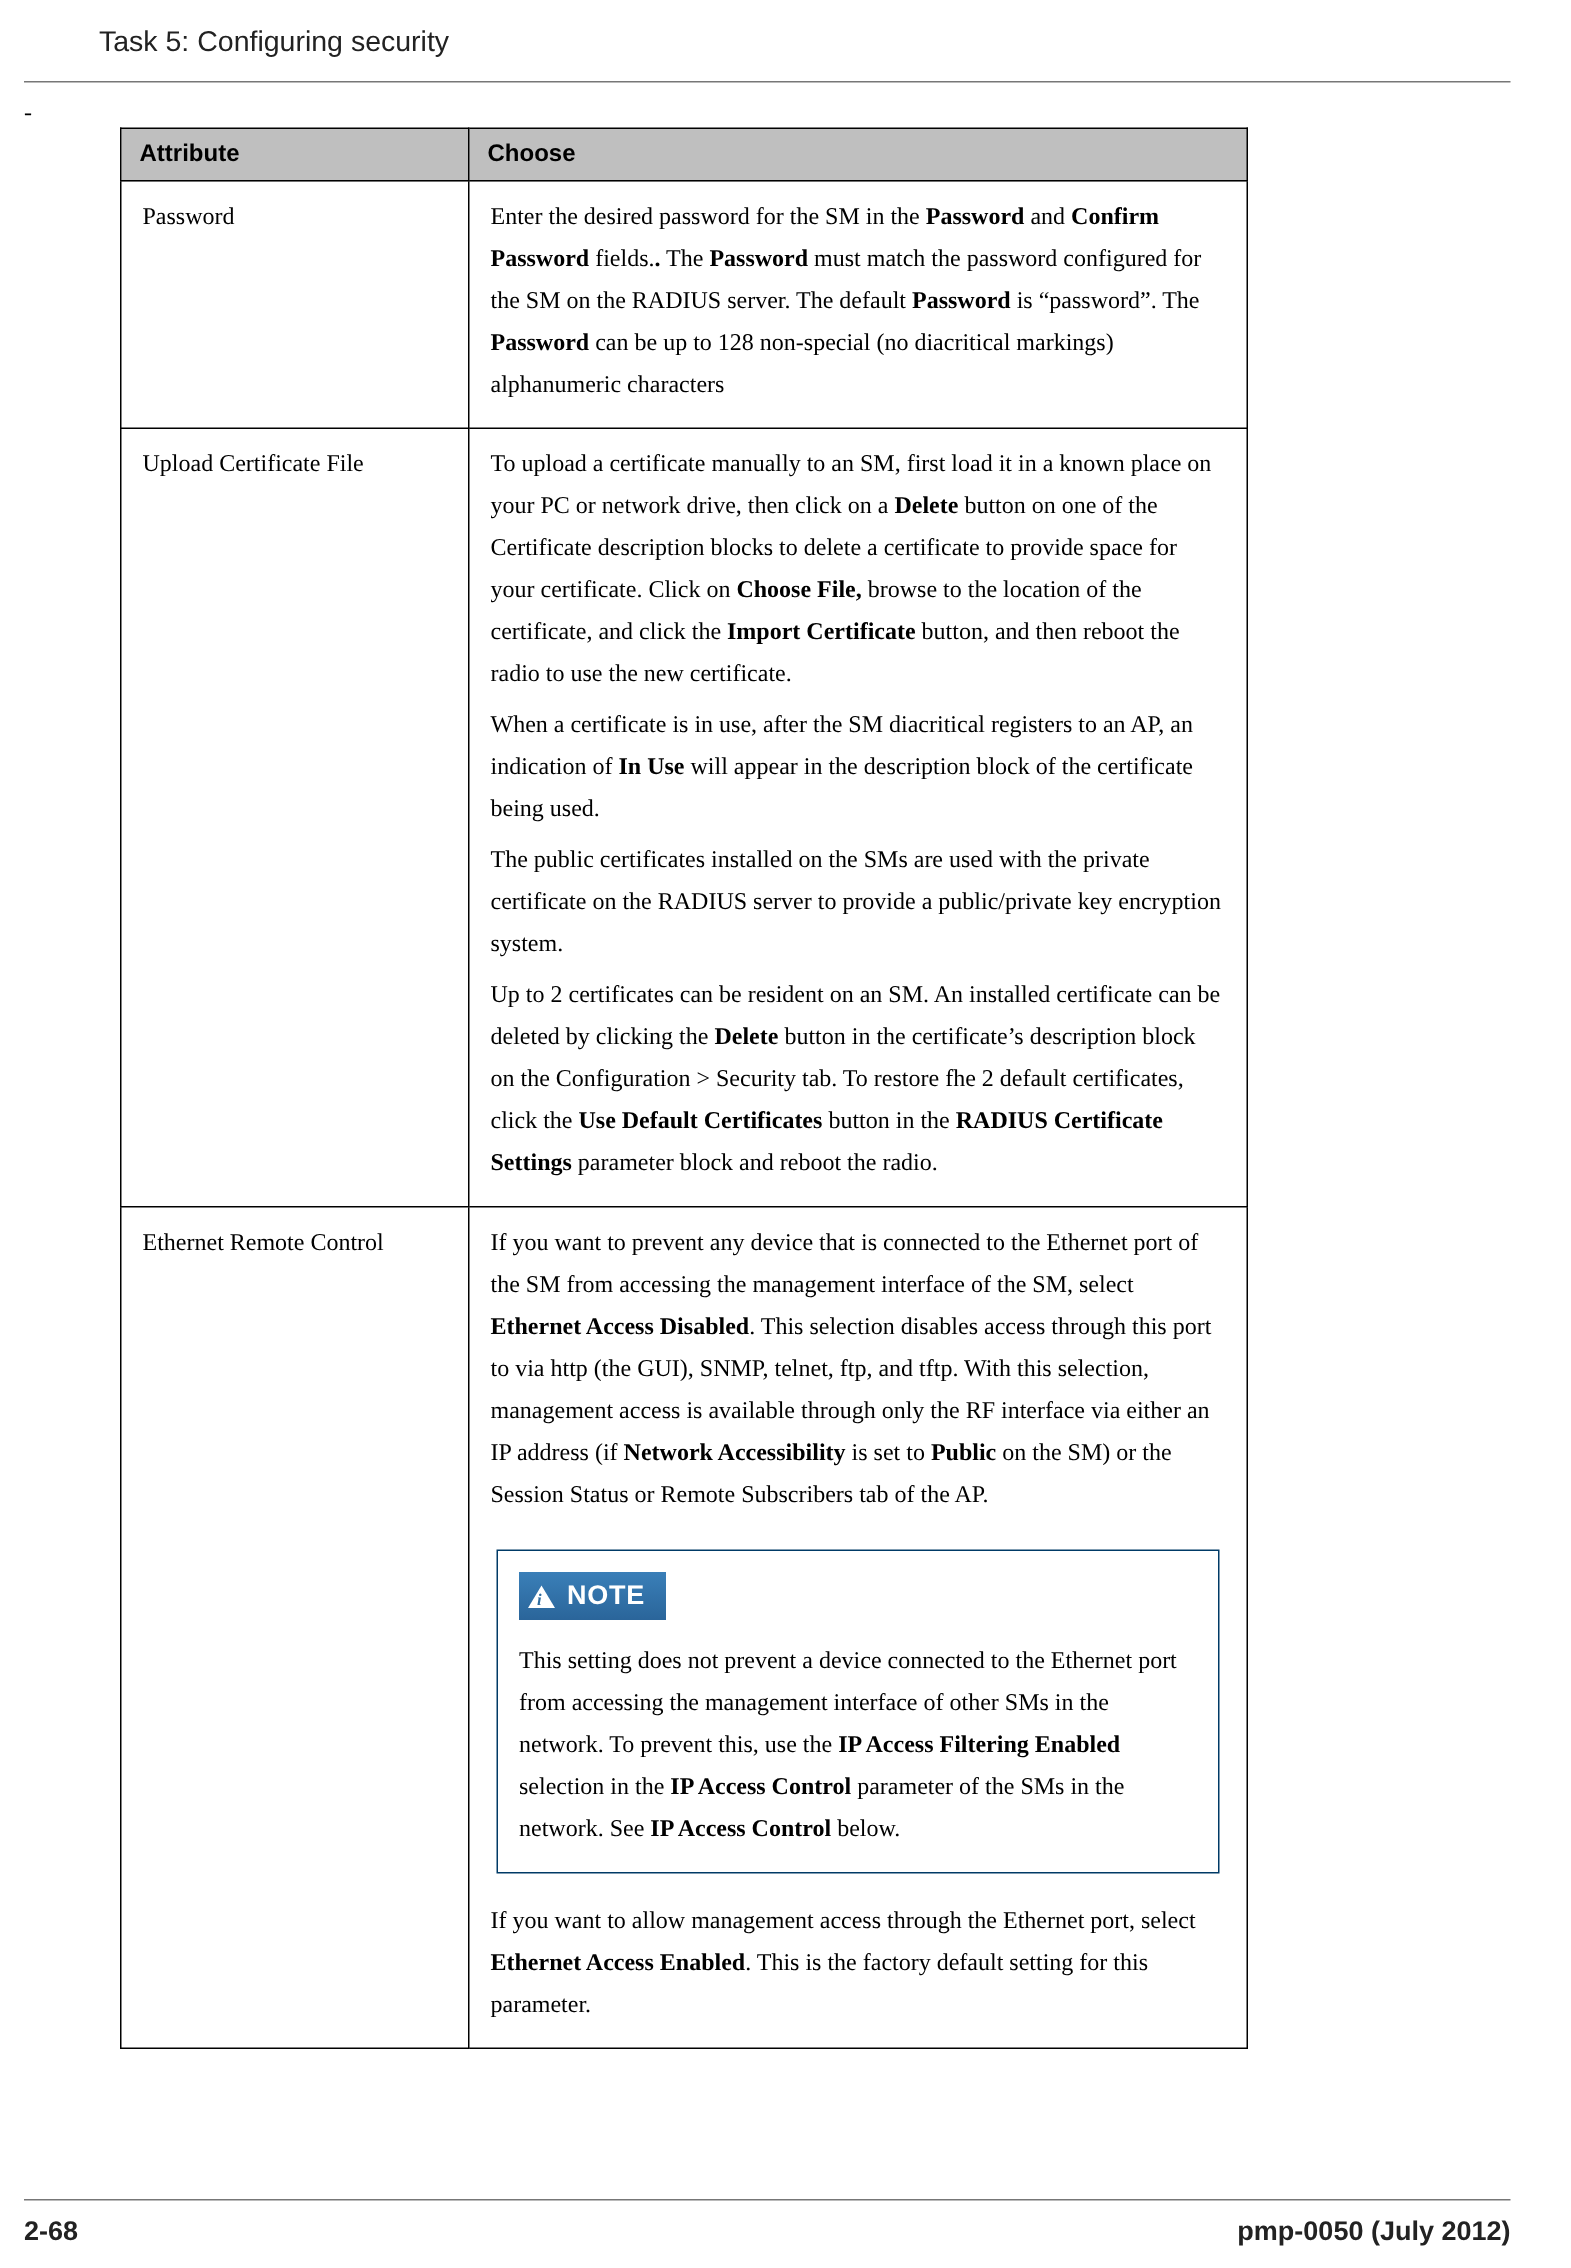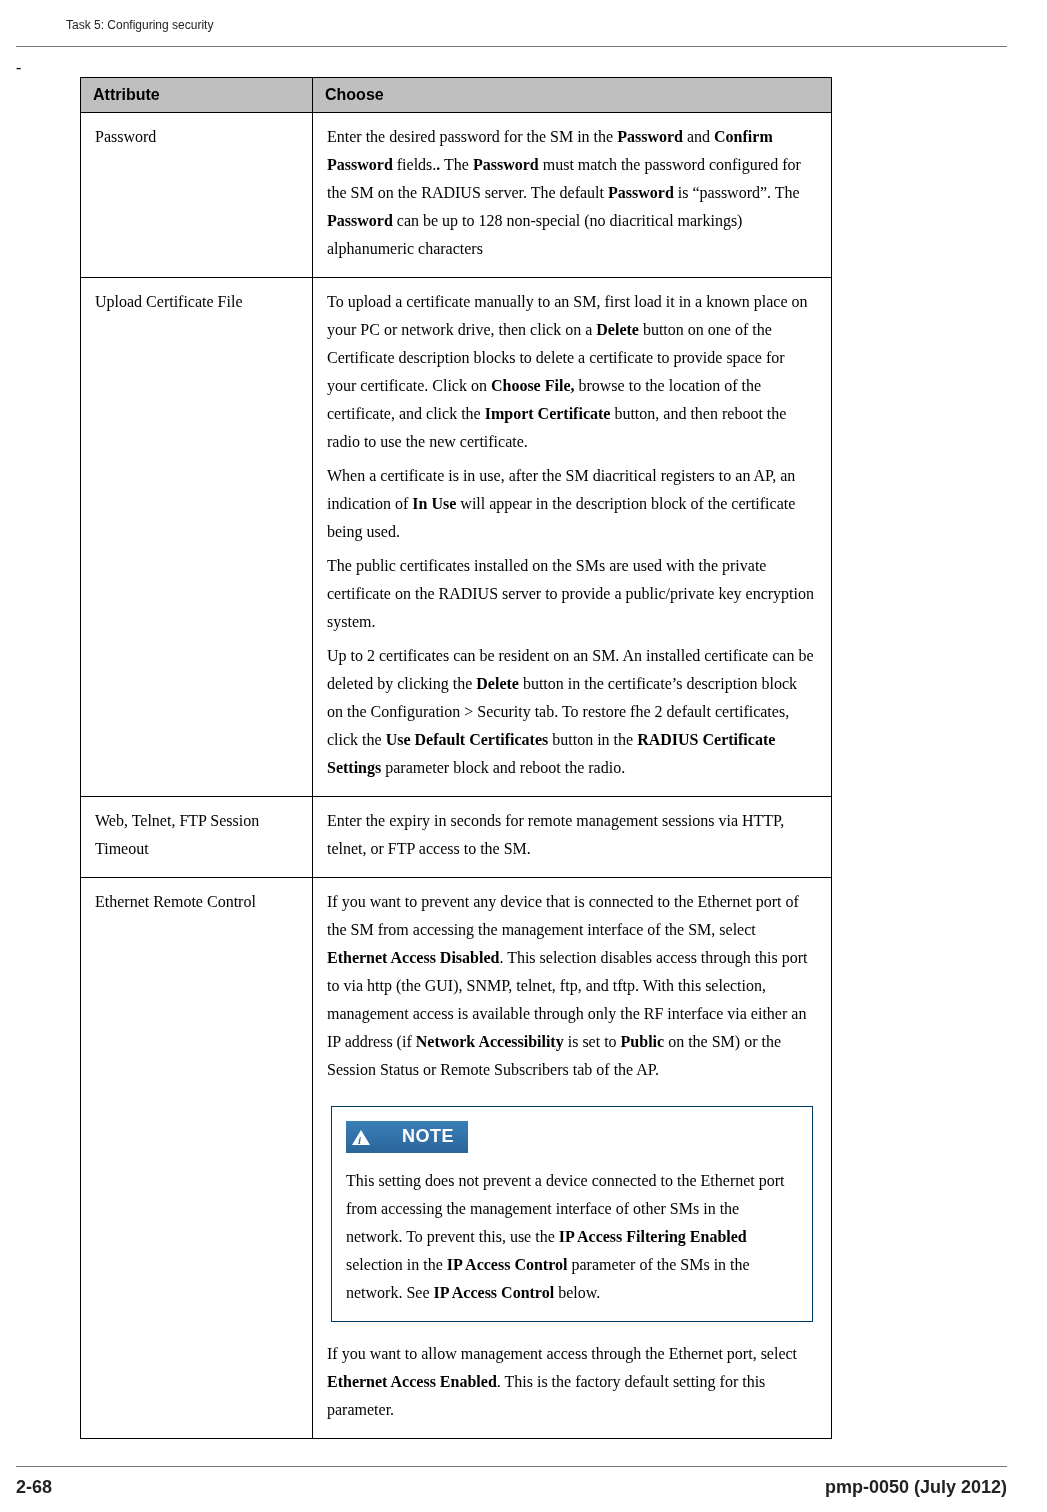--- a/index.html
+++ b/index.html
@@ -9,21 +9,21 @@
       background: #fff;
       font-family: Georgia, 'Times New Roman', serif;
       color: #000;
       position: relative;
       padding: 18px 40px 18px 16px;
     }
     .header-row {
       display: flex;
       justify-content: space-between;
       font-family: Verdana, Geneva, sans-serif;
-      font-size: 12px;
+      font-size: 19px;
       color: #222;
       padding: 0 0 14px 0;
       margin-left: 50px;
     }
     hr.top-rule {
       border: none;
       border-top: 1px solid #777;
       margin-left: 0;
       margin-bottom: 14px;
     }
@@ -63,21 +63,20 @@
     }
     .note-label {
       display: inline-flex;
       align-items: center;
       background: #2d6ca0;
       background: linear-gradient(#3a7fb8, #2a659a);
       color: #fff;
       height: 32px;
       padding: 0 14px 0 6px;
       margin-bottom: 14px;
-      gap: 24px;
     }
     .note-label .tri {
       width: 0; height: 0;
       border-left: 9px solid transparent;
       border-right: 9px solid transparent;
       border-bottom: 15px solid #fff;
       position: relative;
       margin-right: 8px;
     }
     .note-label .tri::after{
@@ -146,26 +145,20 @@
         <p class="cell-p">
           <span>When a certificate is in use, after the SM diacritical registers to an AP, an indication of </span><span class="b">In Use</span><span> will appear in the description block of the certificate being used.</span>
         </p>
         <p class="cell-p">The public certificates installed on the SMs are used with the private certificate on the RADIUS server to provide a public/private key encryption system.</p>
         <p class="cell-p">
           <span>Up to 2 certificates can be resident on an SM. An installed certificate can be deleted by clicking the </span><span class="b">Delete</span><span> button in the certificate’s description block on the Configuration &gt; Security tab. To restore fhe 2 default certificates, click the </span><span class="b">Use Default Certificates</span><span> button in the </span><span class="b">RADIUS Certificate Settings</span><span> parameter block and reboot the radio.</span>
         </p>
       </td>
     </tr>
     <tr>
-      <td class="attr">Web, Telnet, FTP Session Timeout</td>
-      <td>
-        <p class="cell-p">Enter the expiry in seconds for remote management sessions via HTTP, telnet, or FTP access to the SM.</p>
-      </td>
-    </tr>
-    <tr>
       <td class="attr">Ethernet Remote Control</td>
       <td>
         <p class="cell-p">
           <span>If you want to prevent any device that is connected to the Ethernet port of the SM from accessing the management interface of the SM, select </span><span class="b">Ethernet Access Disabled</span><span>. This selection disables access through this port to via http (the GUI), SNMP, telnet, ftp, and tftp. With this selection, management access is available through only the RF interface via either an IP address (if </span><span class="b">Network Accessibility</span><span> is set to </span><span class="b">Public</span><span> on the SM) or the Session Status or Remote Subscribers tab of the AP.</span>
         </p>
         <div class="note-box">
           <div class="note-label">
             <span class="tri"></span>
             <span class="lbl">NOTE</span>
           </div>

